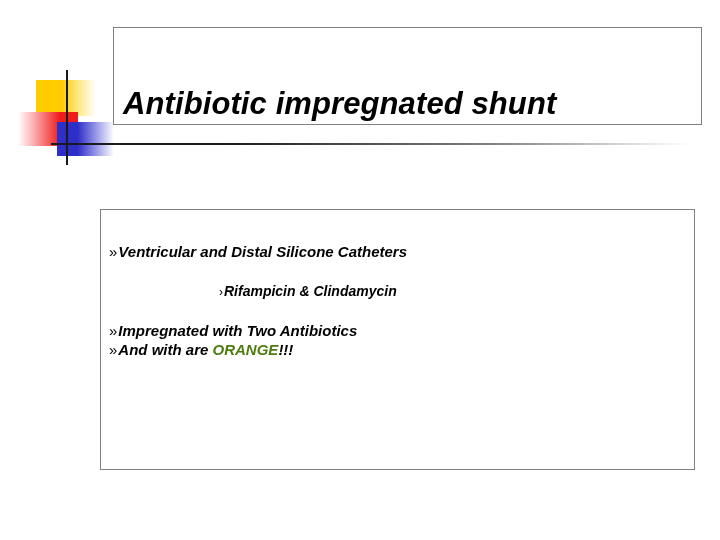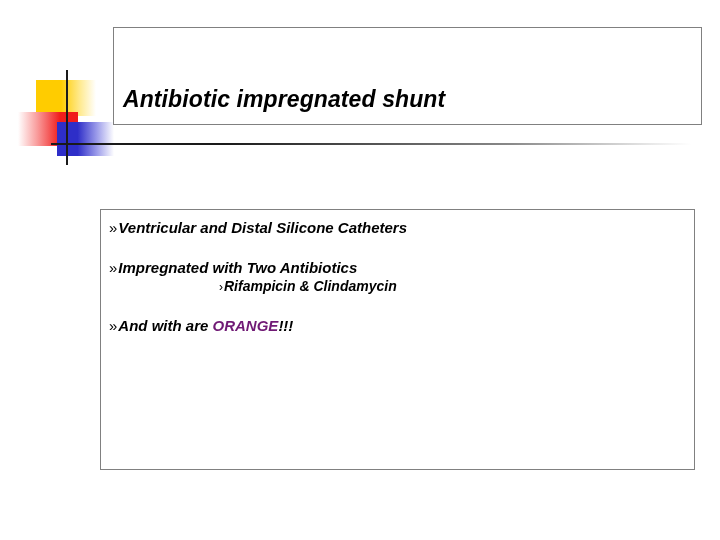--- a/index.html
+++ b/index.html
@@ -77,21 +77,21 @@
     width: 589px;
     height: 98px;
     border: 1px solid #808080;
     box-sizing: border-box;
     background: transparent;
   }
   #title-text {
     position: absolute;
     left: 123px;
     top: 86px;
-    font-size: 23px;
+    font-size: 31px;
     font-weight: bold;
     font-style: italic;
     color: #000000;
     letter-spacing: 0.1px;
     white-space: nowrap;
   }
 
   
   #content-box {
     position: absolute;
@@ -99,21 +99,21 @@
     top: 209px;
     width: 595px;
     height: 261px;
     border: 1px solid #808080;
     box-sizing: border-box;
     background: transparent;
   }
   #bullet-list {
     position: absolute;
     left: 109px;
-    top: 220px;
+    top: 244px;
     width: 575px;
   }
   .bullet {
     display: block;
     font-size: 15px;
     font-weight: bold;
     font-style: italic;
     color: #000000;
     line-height: 1.0;
     white-space: nowrap;
@@ -137,21 +137,21 @@
   }
   .marker-l1 {
     font-size: 15px;
     margin-right: 1px;
   }
   .marker-l2 {
     font-size: 12px;
     margin-right: 1px;
   }
   .accent-orange {
-    color: #701a75;
+    color: #4d7c0f;
   }
 </style>
 </head>
 <body>
 
 <div id="slide">
 
   <div id="logo">
     <div class="logo-rect" id="logo-yellow"></div>
     <div class="logo-rect" id="logo-red"></div>
@@ -164,26 +164,26 @@
   <div id="title-text">Antibiotic impregnated shunt</div>
 
   <div id="content-box"></div>
 
   <div id="bullet-list">
 
     <div class="bullet level1">
       <span class="marker marker-l1">»</span><span>Ventricular and Distal Silicone Catheters</span>
     </div>
 
+    <div class="bullet level2">
+      <span class="marker marker-l2">›</span><span>Rifampicin &amp; Clindamycin</span>
+    </div>
+
     <div class="bullet level1 tight">
       <span class="marker marker-l1">»</span><span>Impregnated with Two Antibiotics</span>
-    </div>
-
-    <div class="bullet level2">
-      <span class="marker marker-l2">›</span><span>Rifampicin &amp; Clindamycin</span>
     </div>
 
     <div class="bullet level1">
       <span class="marker marker-l1">»</span><span>And with are </span><span class="accent-orange">ORANGE</span><span>!!!</span>
     </div>
 
   </div>
 
 </div>
 

